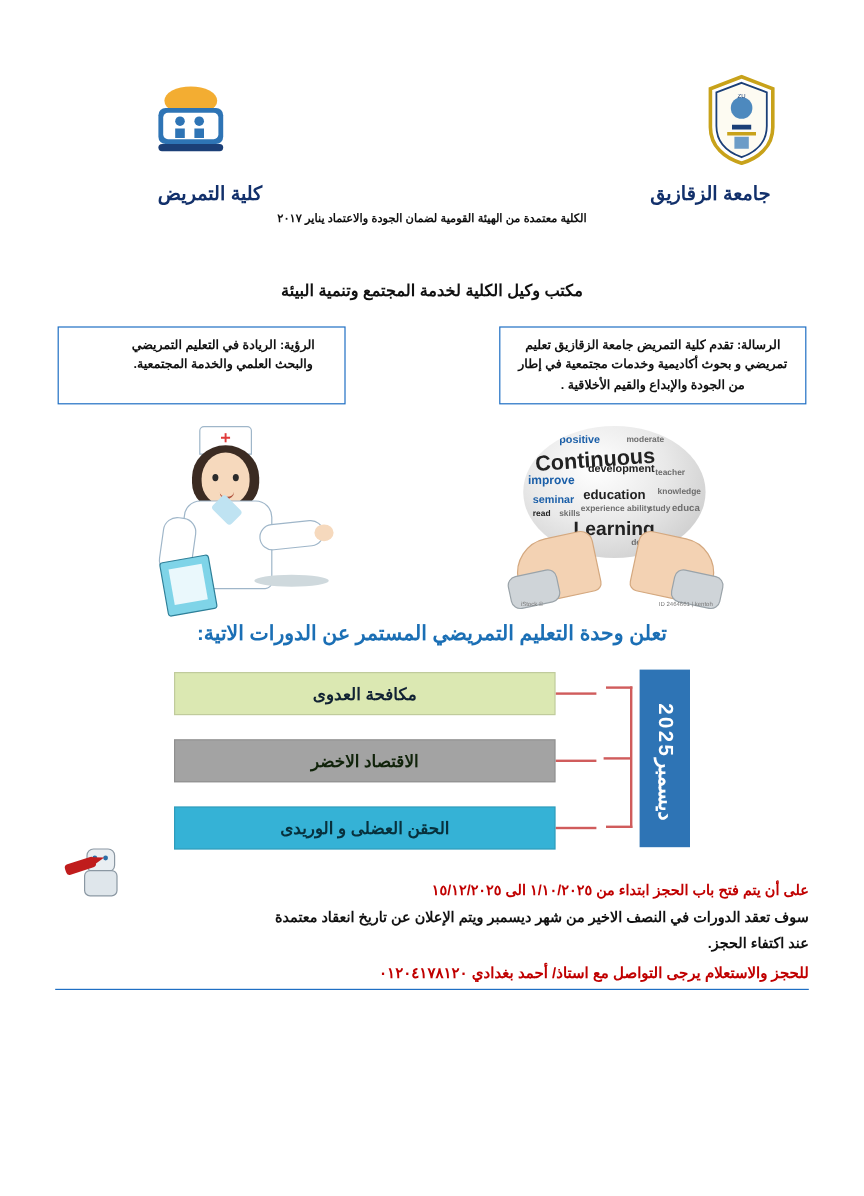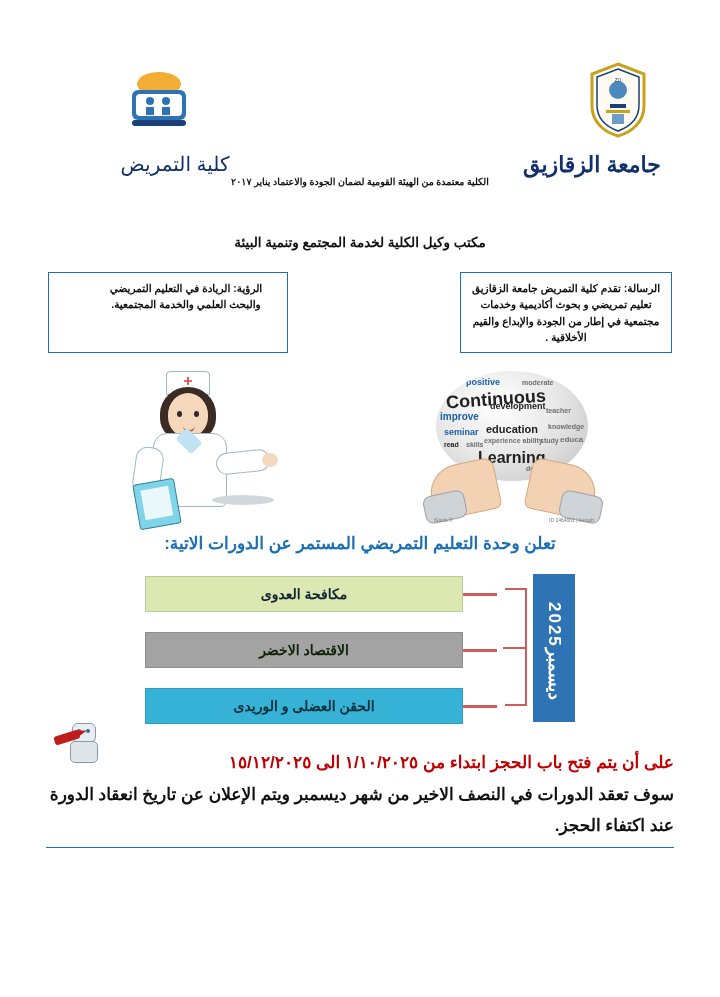--- a/index.html
+++ b/index.html
@@ -41,32 +41,32 @@
     left: 118px;
     width: 82px;
     height: 62px;
   }
   .univ-title {
     position: absolute;
     top: 152px;
     right: 38px;
     width: 180px;
     text-align: center;
-    font-size: 22px;
+    font-size: 16px;
     font-weight: bold;
     color: #12306b;
   }
   .faculty-title {
     position: absolute;
     top: 152px;
     left: 90px;
     width: 170px;
     text-align: center;
-    font-size: 20px;
-    font-weight: normal;
+    font-size: 16px;
+    font-weight: bold;
     color: #12306b;
   }
   .accreditation {
     position: absolute;
     top: 176px;
     left: 0;
     right: 0;
     text-align: center;
     font-size: 9.5px;
     font-weight: bold;
@@ -94,21 +94,21 @@
     background: #fff;
     padding: 7px 8px;
     font-size: 10.5px;
     font-weight: bold;
     line-height: 1.55;
     text-align: center;
     color: #111;
     box-sizing: border-box;
   }
   .vm-box.vision { width: 240px; padding-left: 44px; }
-  .vm-box.mission { width: 212px; }
+  .vm-box.mission { width: 256px; }
 
   
   .ellipse-wrap {
     position: relative;
     height: 86px;
     margin-top: 12px;
   }
   .ellipse {
     position: absolute;
     left: 50%;
@@ -331,21 +331,21 @@
   .stem.s2 { top: 83px; }
   .stem.s3 { top: 139px; }
 
   
   .notes {
     margin: 16px 46px 0 46px;
     position: relative;
   }
   .note {
     text-align: right;
-    font-size: 17px;
+    font-size: 12px;
     font-weight: bold;
     line-height: 1.85;
   }
   .note.red { color: #c00000; }
   .note.black { color: #111; }
   .note-last {
     margin-top: 6px;
     text-align: right;
     font-size: 12.5px;
     font-weight: bold;
@@ -496,19 +496,20 @@
 
   <div class="notes">
     <div class="mascot">
       <div class="bot-head"></div>
       <div class="bot-eye l"></div>
       <div class="bot-eye r"></div>
       <div class="bot-body"></div>
       <div class="pen"></div>
     </div>
     <div class="note red">على أن يتم فتح باب الحجز ابتداء من ١/١٠/٢٠٢٥ الى ١٥/١٢/٢٠٢٥</div>
-    <div class="note black">سوف تعقد الدورات في النصف الاخير من شهر ديسمبر ويتم الإعلان عن تاريخ انعقاد الدورة</div>
+    <div class="note black">سوف تعقد الدورات في النصف الاخير من شهر ديسمبر ويتم الإعلان عن تاريخ انعقاد معتمدة</div>
     <div class="note black">عند اكتفاء الحجز.</div>
+    <div class="note-last">للحجز والاستعلام يرجى التواصل مع استاذ/ أحمد بغدادي  ٠١٢٠٤١٧٨١٢٠</div>
   </div>
 
   <div class="rule"></div>
 
 </div>
 
 </body></html>

